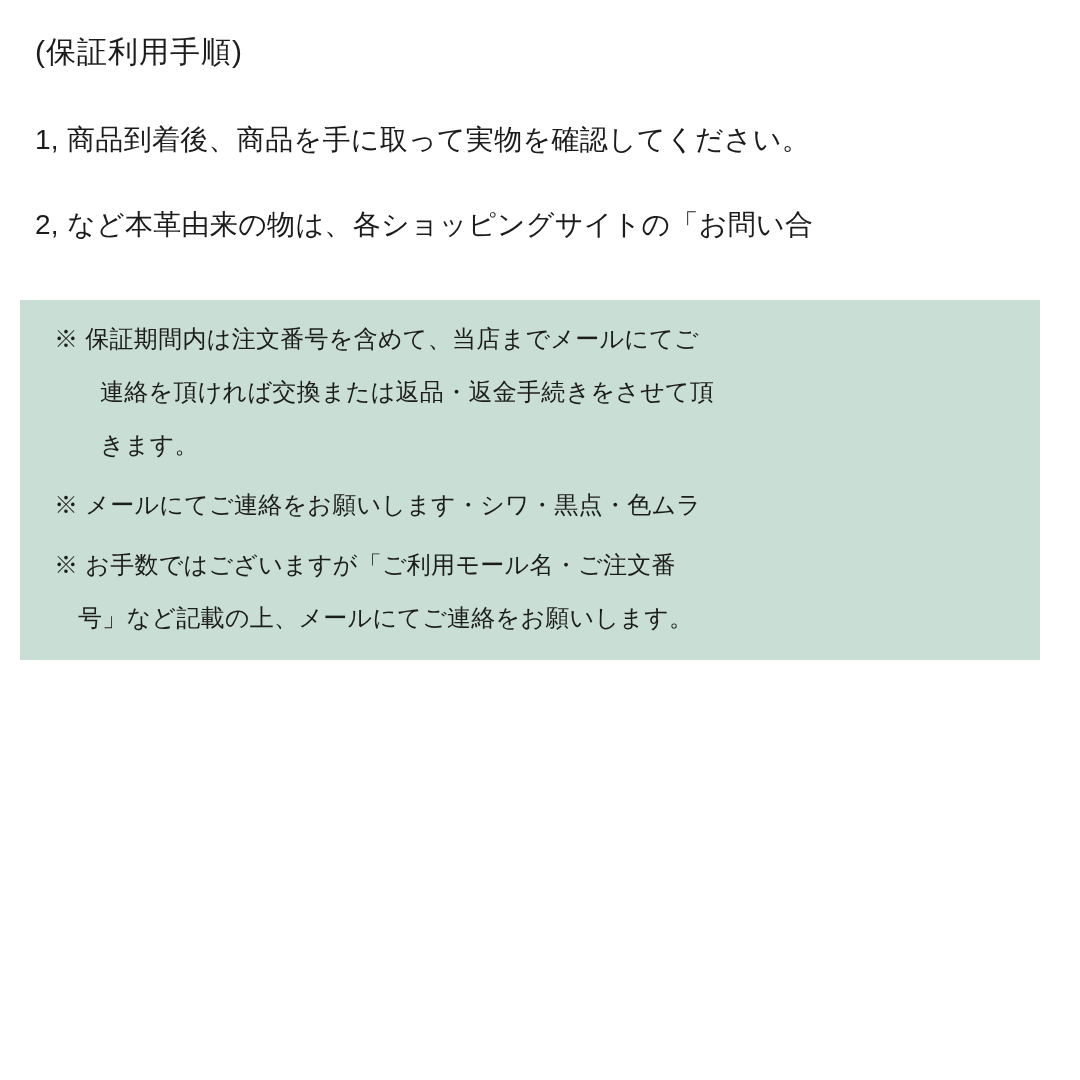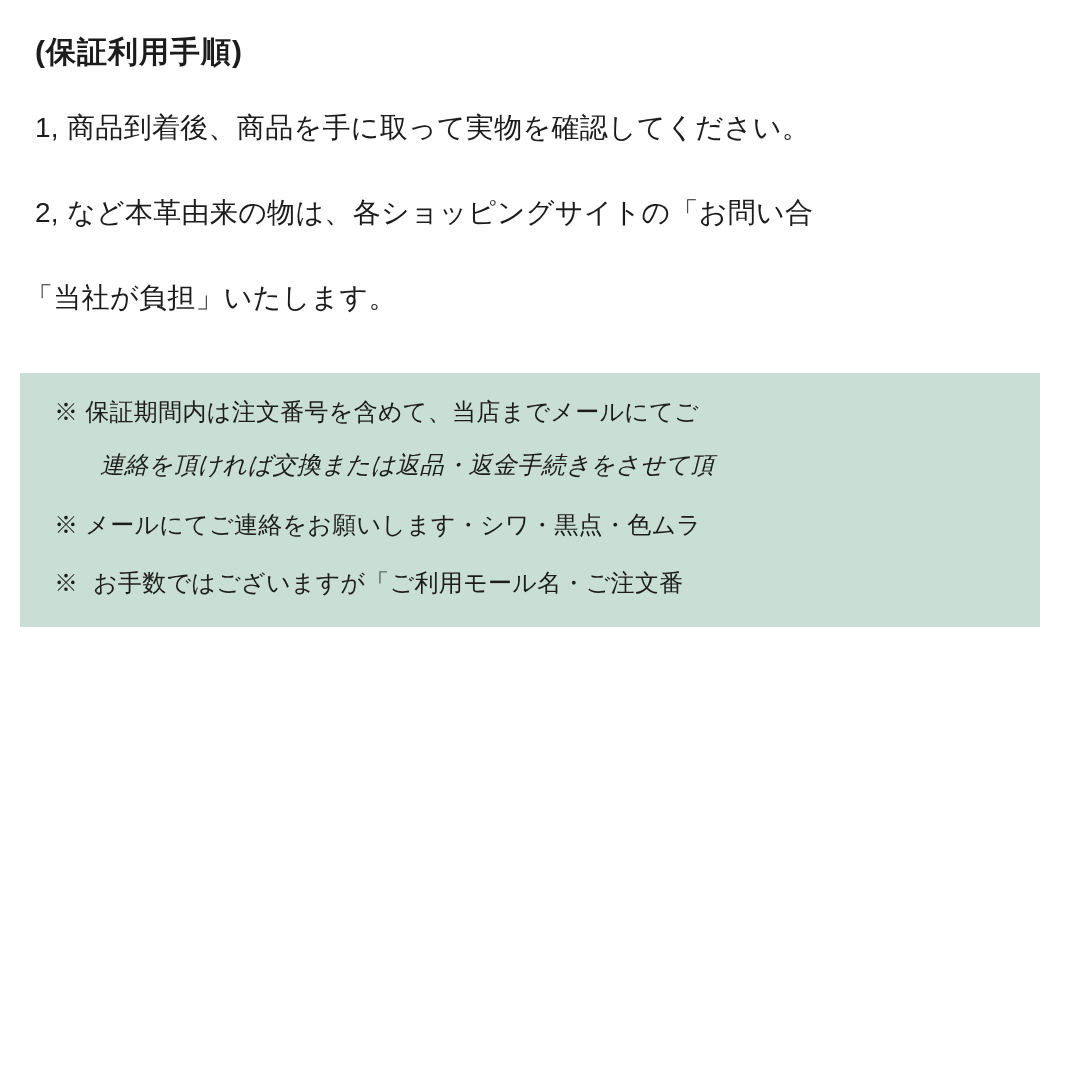--- a/index.html
+++ b/index.html
@@ -13,82 +13,82 @@
     font-family: "Liberation Sans", sans-serif;
     color: var(--text-color, #1c1c1c);
   }
   .procedure {
     padding: 30px 10px 0 35px;
   }
   .section-title {
     font-size: 30px;
     line-height: 44px;
     letter-spacing: 1px;
-    margin-bottom: 24px;
-    font-weight: bold;
+    margin-bottom: 36px;
   }
   .item { margin-bottom: 26px; }
   .pline {
     font-size: 28px;
     line-height: 59px;
     letter-spacing: 0.3px;
     white-space: nowrap;
   }
   .pl-cont        { padding-left: 30px; }  
   .pl-cont-wide   { padding-left: 42px; }  
   .pl-cont-bracket{ margin-left: -10px; }  
   .note-box {
     margin: 46px 40px 0 20px;
     background: var(--box-color, #c9ded5);
     padding: 12px 20px 15px 34px;
   }
   .note { margin-bottom: 7px; }
-  .note:last-child { margin-bottom: 1px; font-family: Liberation Mono, monospace; }
+  .note:last-child { margin-bottom: 1px; }
   .nline {
     font-size: 24px;
     line-height: 53px;
     letter-spacing: 0.3px;
     white-space: nowrap;
   }
-  .nl-cont1 { padding-left: 46px; font-style: italic; }  
+  .nl-cont1 { padding-left: 46px; }  
   .nl-cont2 { padding-left: 29px; }  
   .nl-cont3 { padding-left: 24px; }  
 </style>
 </head>
 <body style="background: rgb(255, 255, 255);">
 
 <div class="page">
 
   <div class="procedure">
     <div class="section-title">(保証利用手順)</div>
 
     <div class="item">
       <div class="pline">1, 商品到着後、商品を手に取って実物を確認してください。</div>
     </div>
 
     <div class="item">
       <div class="pline">2, など本革由来の物は、各ショッピングサイトの「お問い合</div>
     </div>
 
     <div class="item">
-      <div class="pline pl-cont-bracket">「当社が負担」いたします。</div>
     </div>
 
   </div>
 
   <div class="note-box">
 
     <div class="note">
       <div class="nline">※ 保証期間内は注文番号を含めて、当店までメールにてご</div>
       <div class="nline nl-cont1">連絡を頂ければ交換または返品・返金手続きをさせて頂</div>
+      <div class="nline nl-cont1">きます。</div>
     </div>
 
     <div class="note">
       <div class="nline">※ メールにてご連絡をお願いします・シワ・黒点・色ムラ</div>
     </div>
 
     <div class="note">
       <div class="nline">※ お手数ではございますが「ご利用モール名・ご注文番</div>
+      <div class="nline nl-cont3">号」など記載の上、メールにてご連絡をお願いします。</div>
     </div>
 
   </div>
 
 </div>
 
 </body></html>

